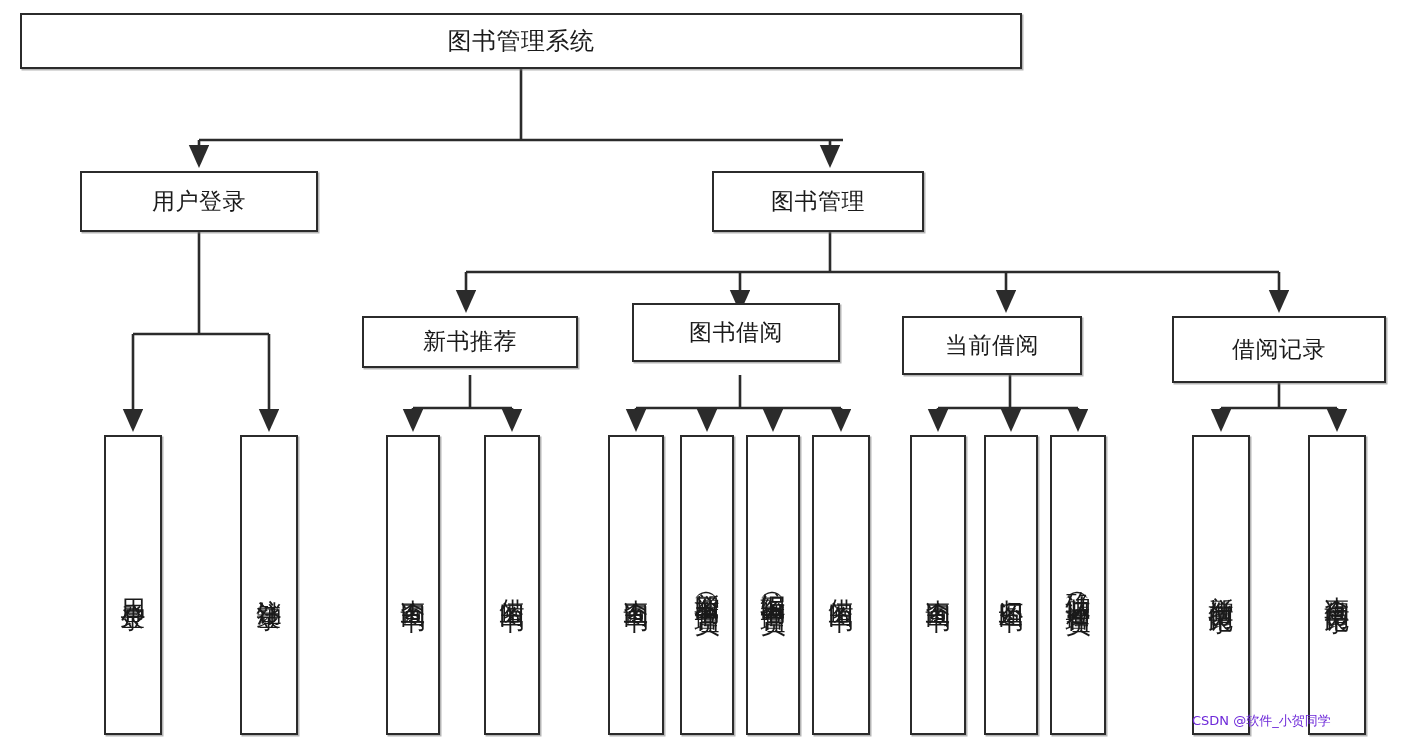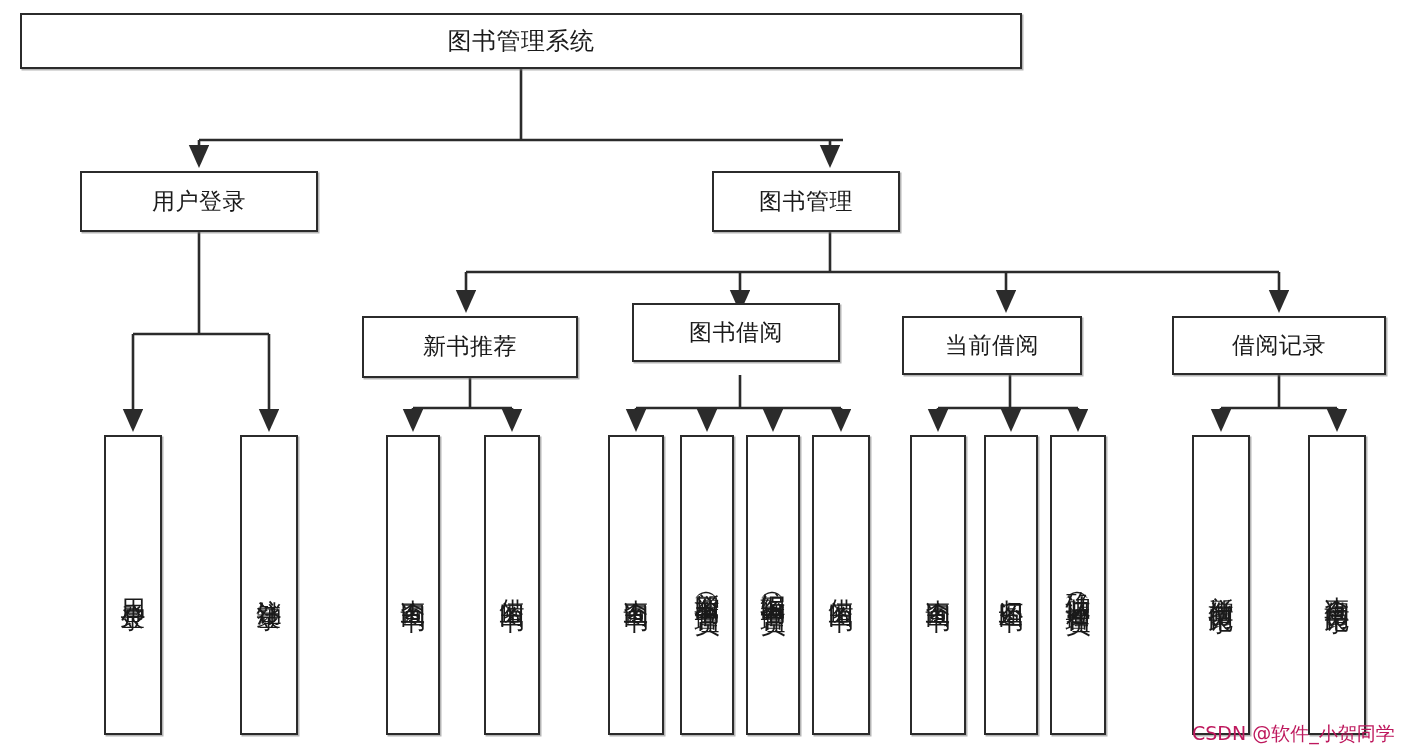--- a/index.html
+++ b/index.html
@@ -56,26 +56,25 @@
   }
   .node.vert .label {
     writing-mode: vertical-rl;
     text-orientation: upright;
     font-size: 25px;
     letter-spacing: 3px;
     line-height: 1;
   }
   .watermark {
     position: absolute;
-    color: #be185d;
-    font-size: 19px;
+    color: #6d28d9;
+    font-size: 13px;
     white-space: nowrap;
     z-index: 5;
     font-family: "DejaVu Sans", "Liberation Sans", sans-serif;
-    margin-top: 9px;
   }
 </style>
 </head>
 <body>
 
 <div id="canvas">
 
   <svg class="connectors" viewBox="0 0 1405 747" xmlns="http://www.w3.org/2000/svg">
     <defs>
       <marker id="arrow" markerWidth="9" markerHeight="9" refX="7.5" refY="4" orient="auto" markerUnits="strokeWidth">
@@ -126,34 +125,34 @@
     </g>
   </svg>
 
   <div class="node horiz title" style="left: 20px; top: 13px; width: 1002px; height: 56px;">
     <span class="label">图书管理系统</span>
   </div>
 
   <div class="node horiz" style="left: 80px; top: 171px; width: 238px; height: 61px;">
     <span class="label">用户登录</span>
   </div>
-  <div class="node horiz" style="left: 712px; top: 171px; width: 188px; height: 61px;">
+  <div class="node horiz" style="left: 712px; top: 171px; width: 212px; height: 61px;">
     <span class="label">图书管理</span>
   </div>
 
-  <div class="node horiz" style="left: 362px; top: 316px; width: 216px; height: 62px;">
+  <div class="node horiz" style="left: 362px; top: 316px; width: 216px; height: 52px;">
     <span class="label">新书推荐</span>
   </div>
   <div class="node horiz" style="left: 632px; top: 303px; width: 208px; height: 59px; font-family: Liberation Serif, serif;">
     <span class="label">图书借阅</span>
   </div>
   <div class="node horiz" style="left: 902px; top: 316px; width: 180px; height: 59px;">
     <span class="label">当前借阅</span>
   </div>
-  <div class="node horiz" style="left: 1172px; top: 316px; width: 214px; height: 59px;">
+  <div class="node horiz" style="left: 1172px; top: 316px; width: 214px; height: 67px;">
     <span class="label">借阅记录</span>
   </div>
 
   <div class="node vert" style="left: 104px; top: 435px; width: 58px; height: 300px;">
     <span class="label">用户登录</span>
   </div>
   <div class="node vert" style="left: 240px; top: 435px; width: 58px; height: 300px;">
     <span class="label">注销登录</span>
   </div>
   <div class="node vert" style="left: 386px; top: 435px; width: 54px; height: 300px;">

